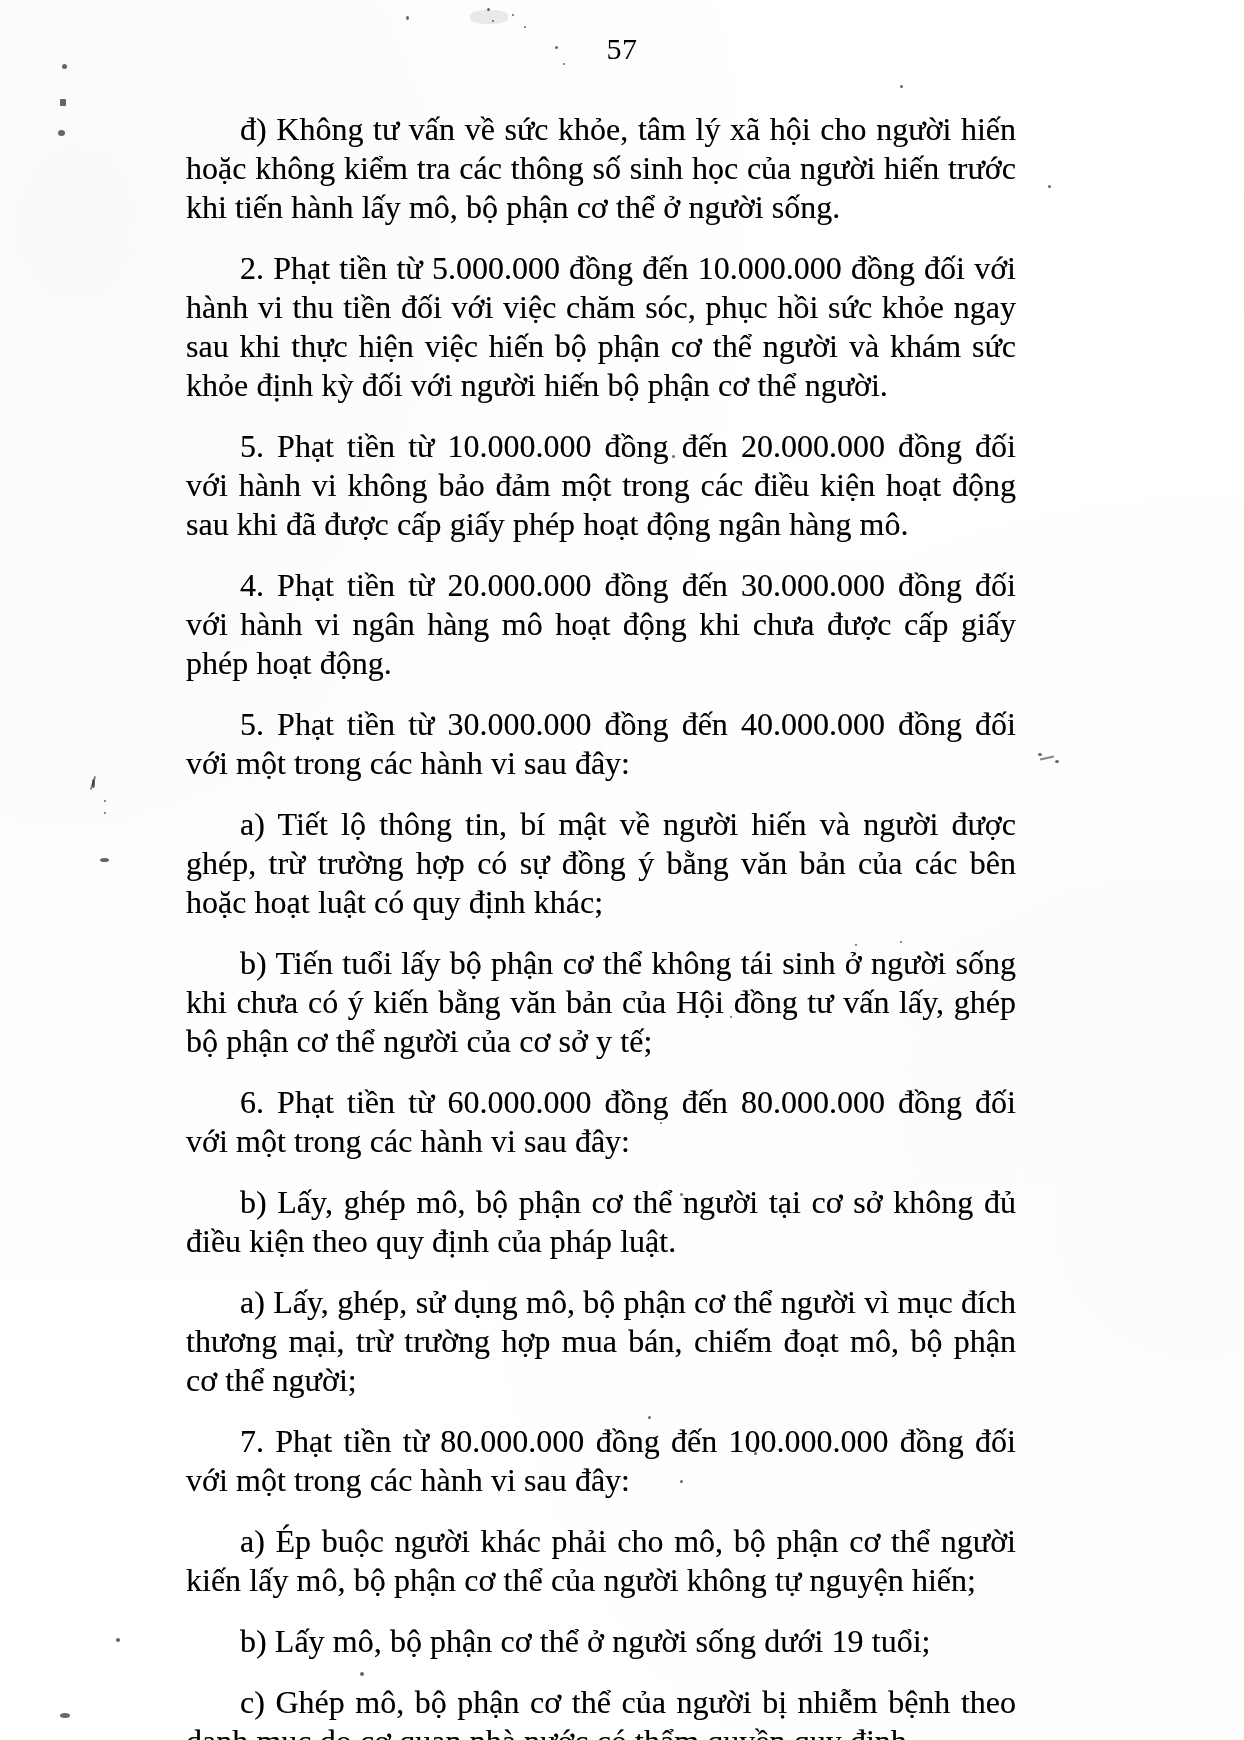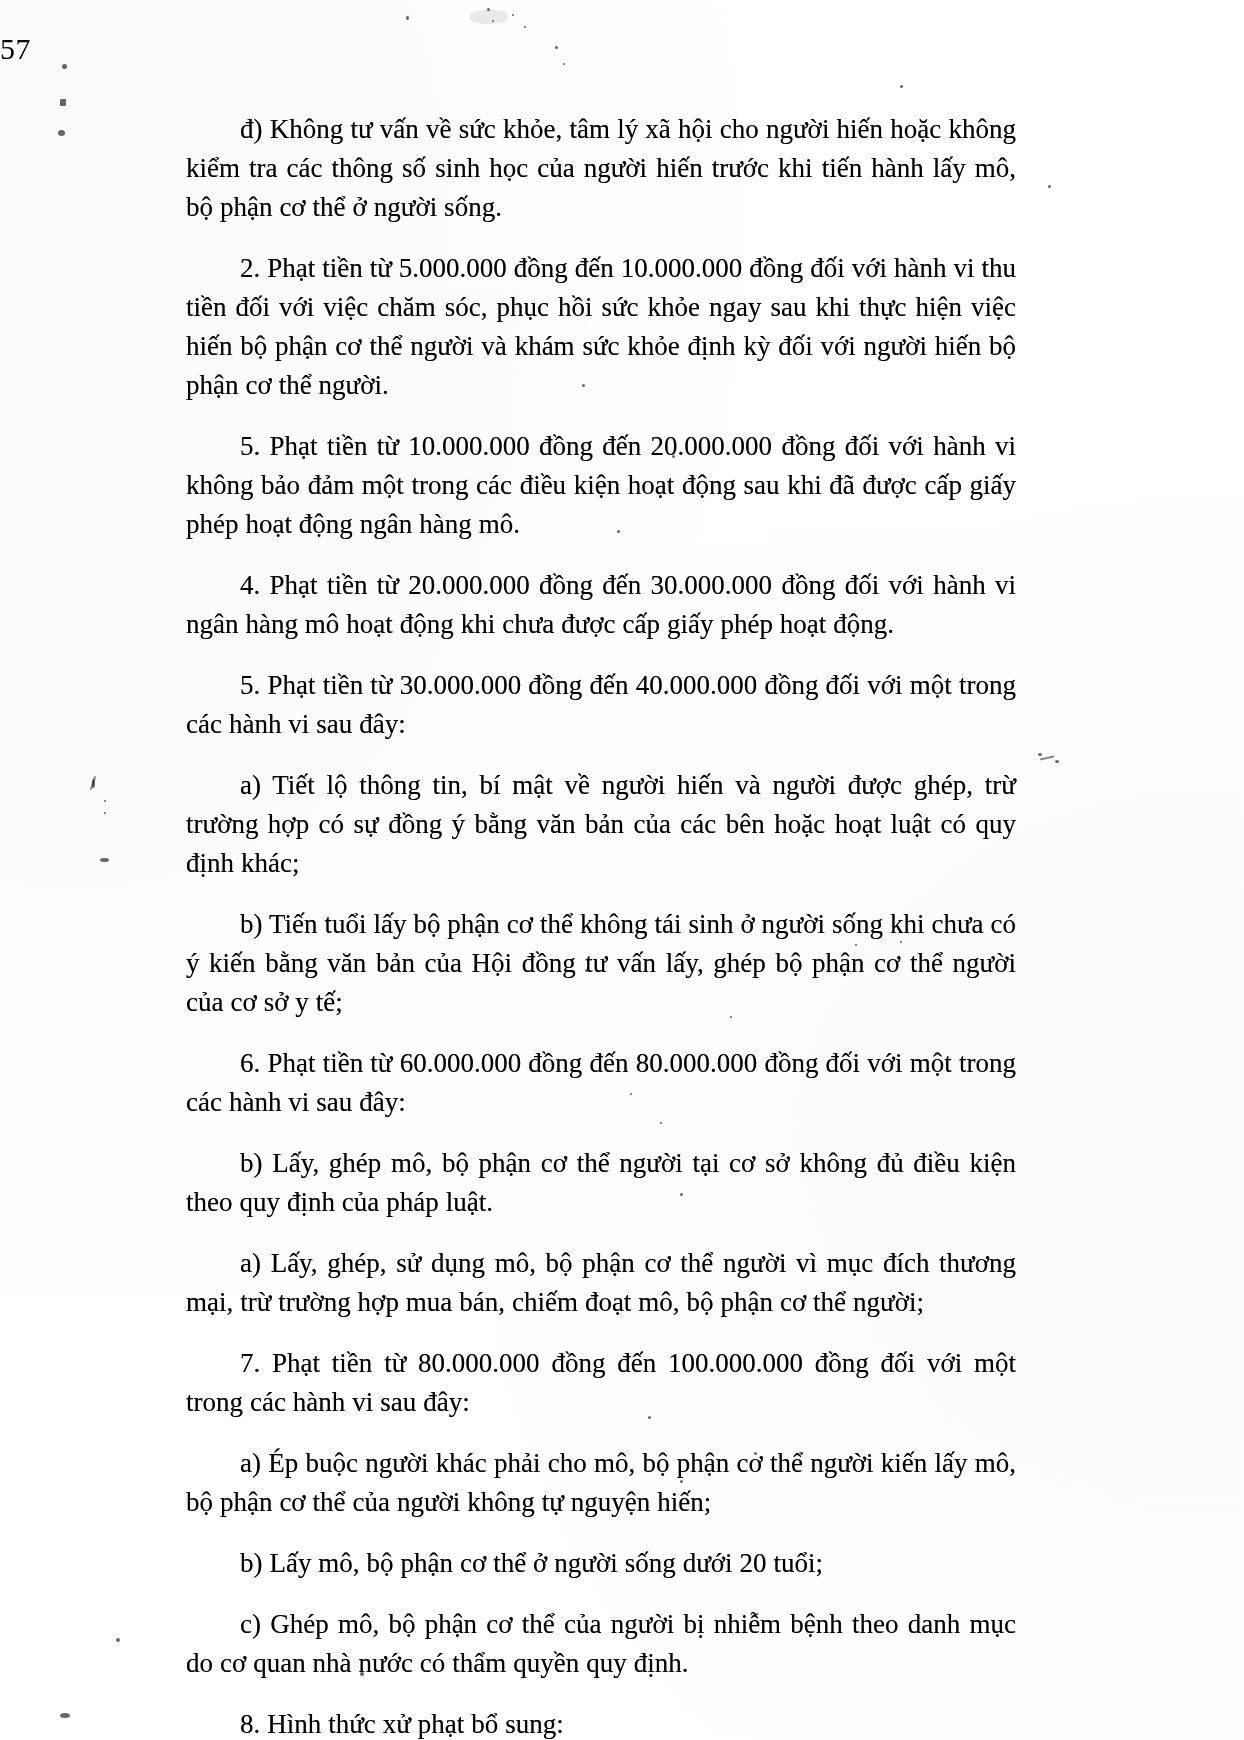--- a/index.html
+++ b/index.html
@@ -28,33 +28,34 @@
       radial-gradient(ellipse at 6% 12%, rgba(0,0,0,0.018), rgba(0,0,0,0) 45%),
       radial-gradient(ellipse at 96% 70%, rgba(0,0,0,0.012), rgba(0,0,0,0) 50%),
       linear-gradient(180deg, #ffffff 0%, #fefefe 55%, #ffffff 100%);
     pointer-events: none;
   }
   .page-number {
     position: absolute;
     top: 34px;
     left: 0;
     width: 100%;
+    text-align: center;
     font-size: 30px;
     letter-spacing: 0.5px;
     line-height: 1;
   }
   .content {
     position: absolute;
     left: 186px;
     top: 110px;
     width: 830px;
   }
   p.para {
     margin: 0 0 22px 0;
-    font-size: 27px;
+    font-size: 32px;
     line-height: 39px;
     text-align: justify;
     text-justify: inter-word;
     text-indent: 54px;
     word-spacing: 0.2px;
     
     text-shadow: 0 0 0.35px rgba(0,0,0,0.45);
   }
   p.para:last-child { margin-bottom: 0; }
 
@@ -134,18 +135,18 @@
     <p class="para">5. Phạt tiền từ 10.000.000 đồng đến 20.000.000 đồng đối với hành vi không bảo đảm một trong các điều kiện hoạt động sau khi đã được cấp giấy phép hoạt động ngân hàng mô.</p>
     <p class="para">4. Phạt tiền từ 20.000.000 đồng đến 30.000.000 đồng đối với hành vi ngân hàng mô hoạt động khi chưa được cấp giấy phép hoạt động.</p>
     <p class="para">5. Phạt tiền từ 30.000.000 đồng đến 40.000.000 đồng đối với một trong các hành vi sau đây:</p>
     <p class="para">a) Tiết lộ thông tin, bí mật về người hiến và người được ghép, trừ trường hợp có sự đồng ý bằng văn bản của các bên hoặc hoạt luật có quy định khác;</p>
     <p class="para">b) Tiến tuổi lấy bộ phận cơ thể không tái sinh ở người sống khi chưa có ý kiến bằng văn bản của Hội đồng tư vấn lấy, ghép bộ phận cơ thể người của cơ sở y tế;</p>
     <p class="para">6. Phạt tiền từ 60.000.000 đồng đến 80.000.000 đồng đối với một trong các hành vi sau đây:</p>
     <p class="para">b) Lấy, ghép mô, bộ phận cơ thể người tại cơ sở không đủ điều kiện theo quy định của pháp luật.</p>
     <p class="para">a) Lấy, ghép, sử dụng mô, bộ phận cơ thể người vì mục đích thương mại, trừ trường hợp mua bán, chiếm đoạt mô, bộ phận cơ thể người;</p>
     <p class="para">7. Phạt tiền từ 80.000.000 đồng đến 100.000.000 đồng đối với một trong các hành vi sau đây:</p>
     <p class="para">a) Ép buộc người khác phải cho mô, bộ phận cơ thể người kiến lấy mô, bộ phận cơ thể của người không tự nguyện hiến;</p>
-    <p class="para">b) Lấy mô, bộ phận cơ thể ở người sống dưới 20 tuổi;</p>
+    <p class="para">b) Lấy mô, bộ phận cơ thể ở người sống dưới 19 tuổi;</p>
     <p class="para">c) Ghép mô, bộ phận cơ thể của người bị nhiễm bệnh theo danh mục do cơ quan nhà nước có thẩm quyền quy định.</p>
     <p class="para">8. Hình thức xử phạt bổ sung:</p>
   </div>
 
 </div>
 
 </body></html>

